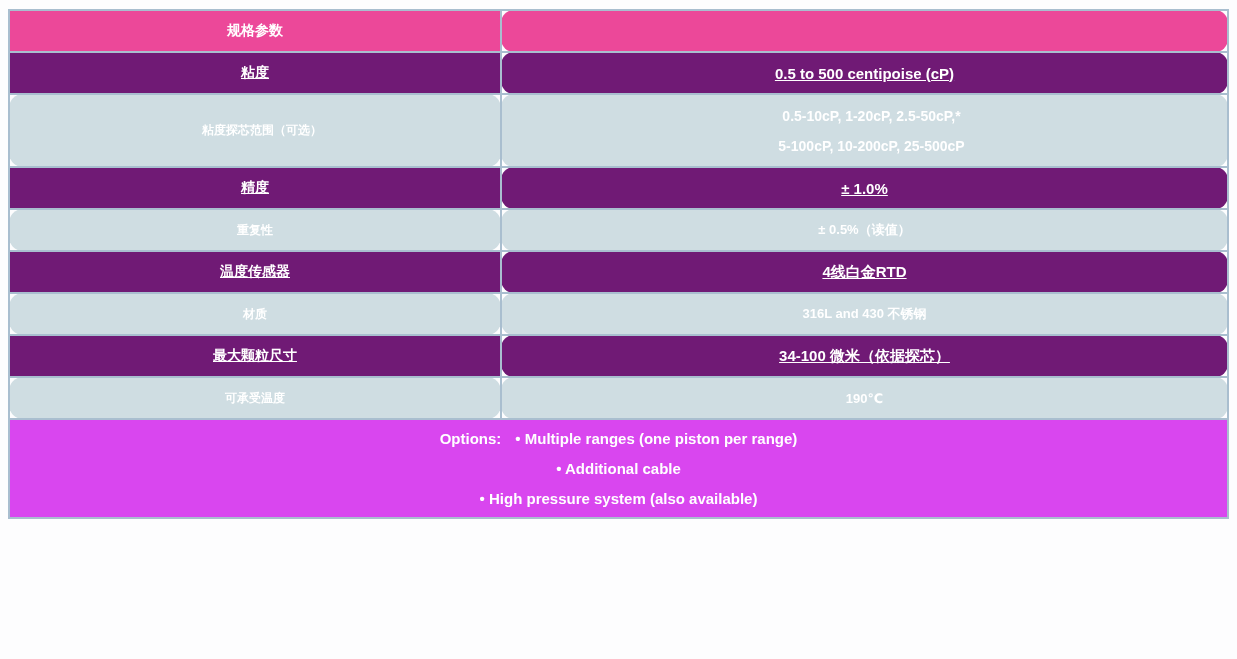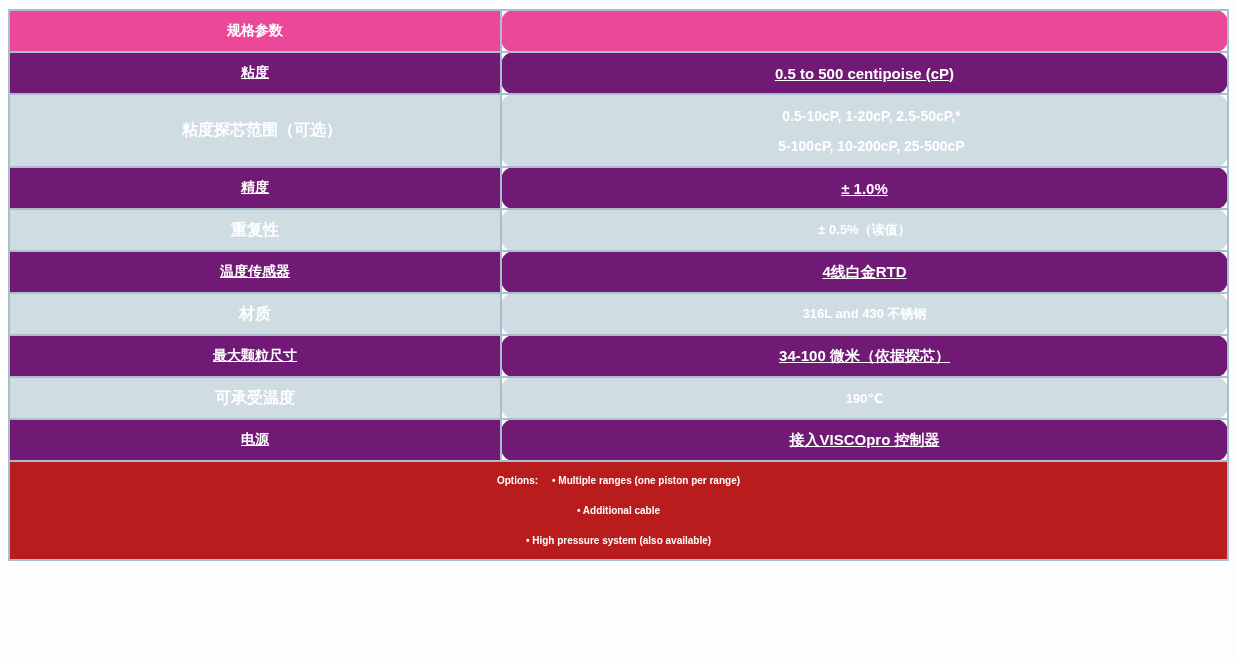--- a/index.html
+++ b/index.html
@@ -30,26 +30,26 @@
     overflow: hidden;
   }
   col.c-label { width: 492px; }
   tr.hdr td { background: #ec4899; height: 40px; font-size: 14px; }
   tr.blue td { background: #701a75; height: 40px; text-decoration: underline; }
   tr.gray td { background: #cfdde2; height: 40px; }
   tr.tall td { height: 71px; padding-left: 14px; }
   td.label-cell { font-size: 14px; }
   td.value-cell { font-size: 15px; border-radius: 13px; }
   tr.gray td.value-cell { font-size: 13px; }
-  tr.gray td.label-cell { font-size: 16px; }
+  tr.gray td.label-cell { font-size: 12px; border-radius: 14px; }
   .two-line div { line-height: 30px; font-size: 14px; }
   tr.footer td {
-    background: #b91c1c;
+    background: #d946ef;
     height: 97px;
-    font-size: 10px;
+    font-size: 15px;
   }
   .opt-line {
     line-height: 30px;
     text-align: center;
   }
   .opt-line .opt-label { margin-right: 14px; }
 </style>
 </head>
 <body>
 
@@ -104,24 +104,20 @@
       <td class="value-cell">34-100 微米（依据探芯）</td>
     </tr>
 
     <tr class="gray">
       <td class="label-cell">可承受温度</td>
       <td class="value-cell">190℃</td>
     </tr>
 
 
 
-    <tr class="blue">
-      <td class="label-cell">电源</td>
-      <td class="value-cell">接入VISCOpro 控制器</td>
-    </tr>
 
     <tr class="footer">
       <td colspan="2">
         <div class="opt-line">
           <span class="opt-label">Options:</span><span>• Multiple ranges (one piston per range)</span>
         </div>
         <div class="opt-line">• Additional cable</div>
         <div class="opt-line">• High pressure system (also available)</div>
       </td>
     </tr>

